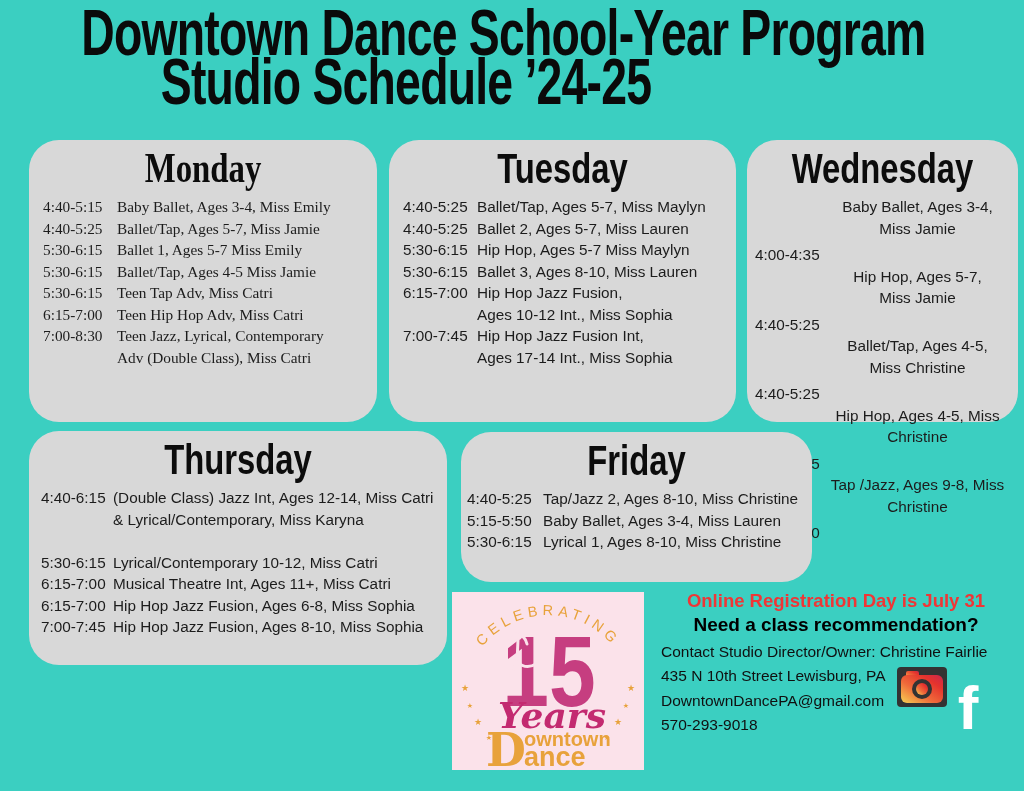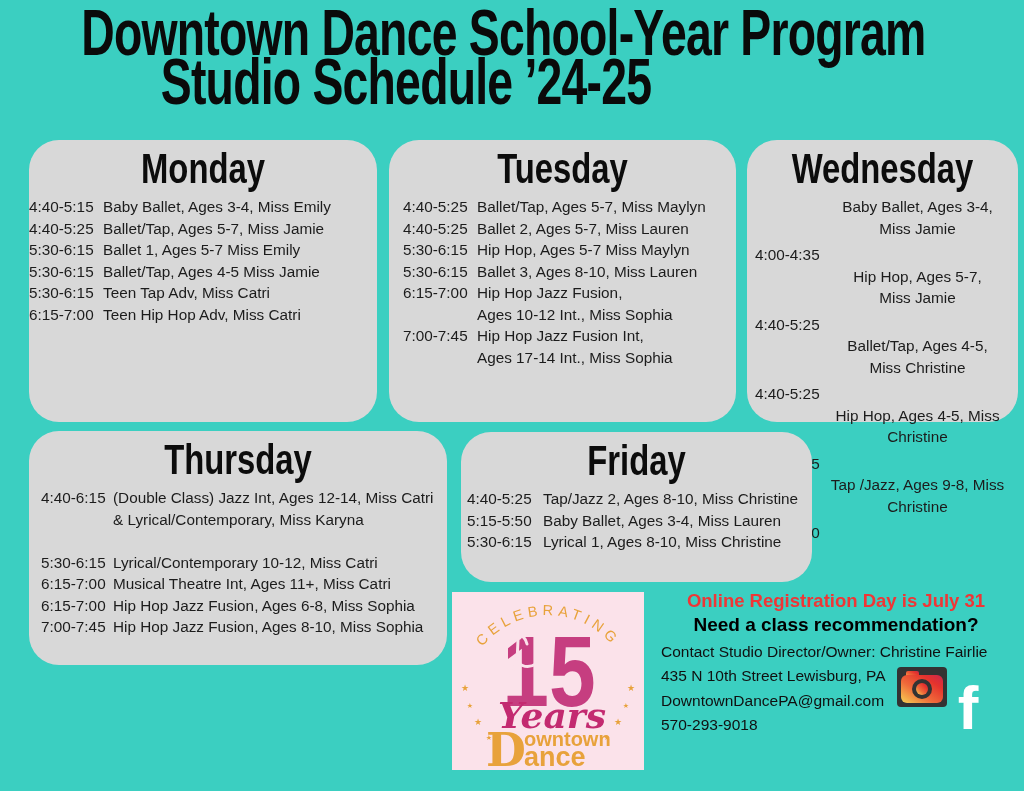--- a/index.html
+++ b/index.html
@@ -12,26 +12,26 @@
          transform:scale(0.80,1.12);transform-origin:50% 50%;white-space:nowrap;}
 
   
   .card{position:absolute;background:#d8d8d8;border-radius:30px;color:#1c1c1c;}
   .card h2{margin:6px 0 2px;text-align:center;font-size:40px;line-height:44px;font-weight:700;
            color:#0c0c0c;transform:scale(0.82,1.08);transform-origin:50% 50%;white-space:nowrap;}
   .rows{padding-top:4px;}
   .row{display:flex;font-size:15.3px;line-height:21.5px;}
   .time{flex:0 0 74px;white-space:nowrap;}
   .desc{white-space:pre-line;}
-  .mon{left:29px;top:140px;width:348px;height:282px;}
+  .mon{left:29px;top:140px;width:348px;height:282px;font-family:Liberation Serif, serif;}
   .tue{left:389px;top:140px;width:347px;height:282px;}
   .wed{left:747px;top:140px;width:271px;height:282px;}
   .thu{left:29px;top:431px;width:418px;height:234px;}
   .fri{left:461px;top:432px;width:351px;height:150px;}
-  .mon .rows{padding-right:8px;}
+  .mon .rows{padding-left:14px;padding-right:8px;}
   .tue .rows{padding-left:14px;padding-right:6px;}
   .wed .rows{padding-left:8px;padding-right:8px;}
   .wed .time{flex-basis:70px;margin-top:48px;}
   .wed .desc{flex:1;text-align:center;}
   .thu .rows{padding-left:12px;padding-right:3px;}
   .thu .time{flex-basis:72px;}
   .fri .rows{padding-left:6px;padding-right:4px;}
   .fri .time{flex-basis:76px;}
   .gap{margin-top:21.5px;}
 
@@ -80,20 +80,25 @@
           <span class="time">5:30-6:15</span>
           <span class="desc">Ballet/Tap, Ages 4-5 Miss Jamie</span>
         </div>
       <div class="row">
           <span class="time">5:30-6:15</span>
           <span class="desc">Teen Tap Adv, Miss Catri</span>
         </div>
       <div class="row">
           <span class="time">6:15-7:00</span>
           <span class="desc">Teen Hip Hop Adv, Miss Catri</span>
+        </div>
+      <div class="row">
+          <span class="time">7:00-8:30</span>
+          <span class="desc">Teen Jazz, Lyrical, Contemporary
+Adv (Double Class), Miss Catri</span>
         </div>
     </div>
   </section>
 
   <section class="card tue">
     <h2>Tuesday</h2>
     <div class="rows">
       <div class="row">
           <span class="time">4:40-5:25</span>
           <span class="desc">Ballet/Tap, Ages 5-7, Miss Maylyn</span>

